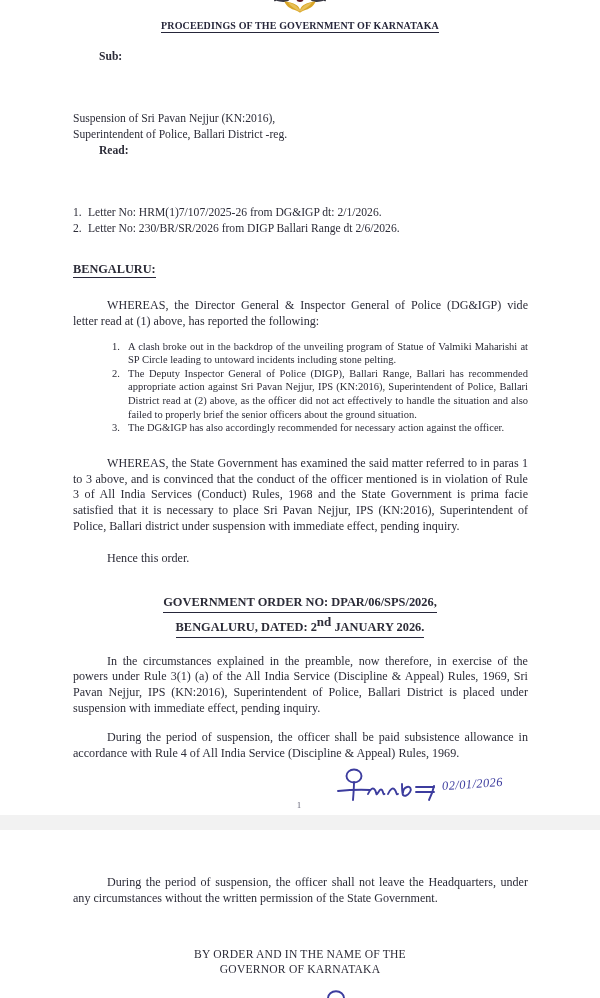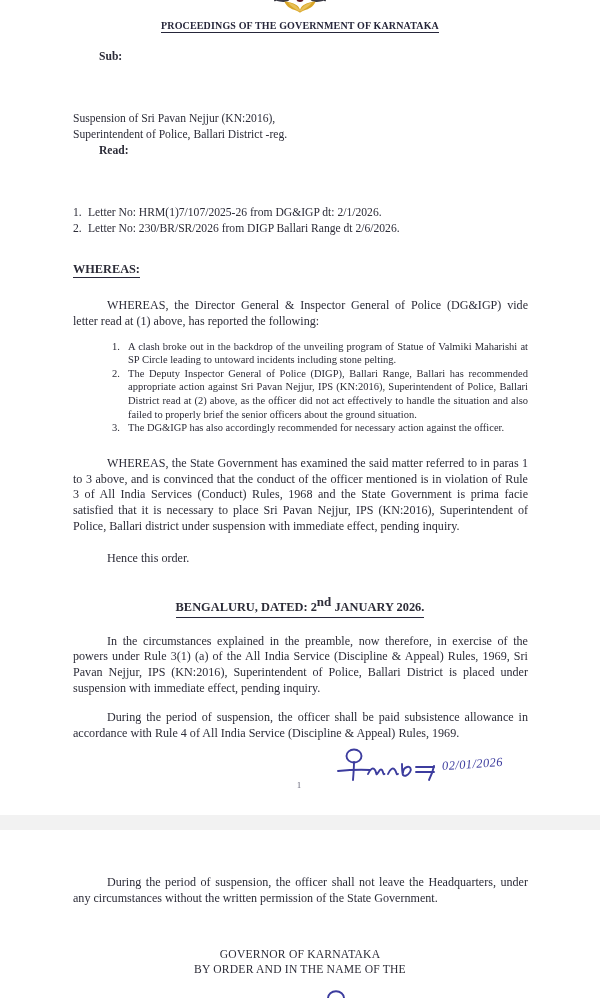--- a/index.html
+++ b/index.html
@@ -173,21 +173,21 @@
           <li>
             <span class="num">2.</span>
             <span class="txt">Letter No: 230/BR/SR/2026 from DIGP Ballari Range dt 2/6/2026.</span>
           </li>
         </ul>
       </div>
     </div>
   </div>
 
   <div class="section-head">
-    <span>WHEREAS:</span>
+    <span>BENGALURU:</span>
   </div>
 
   <div class="para indent">WHEREAS, the Director General &amp; Inspector General of Police (DG&amp;IGP) vide letter read at (1) above, has reported the following:</div>
 
   <div class="numlist">
     <div class="nrow">
       <span class="nnum">1.</span>
       <span class="ntxt">A clash broke out in the backdrop of the unveiling program of Statue of Valmiki Maharishi at SP Circle leading to untoward incidents including stone pelting.</span>
     </div>
     <div class="nrow">
@@ -198,20 +198,21 @@
       <span class="nnum">3.</span>
       <span class="ntxt">The DG&amp;IGP has also accordingly recommended for necessary action against the officer.</span>
     </div>
   </div>
 
   <div class="para indent">WHEREAS, the State Government has examined the said matter referred to in paras 1 to 3 above, and is convinced that the conduct of the officer mentioned is in violation of Rule 3 of All India Services (Conduct) Rules, 1968 and the State Government is prima facie satisfied that it is necessary to place Sri Pavan Nejjur, IPS (KN:2016), Superintendent of Police, Ballari district under suspension with immediate effect, pending inquiry.</div>
 
   <div class="para indent" style="margin-top:16px;">Hence this order.</div>
 
   <div class="go-head">
+    <div><span class="ln">GOVERNMENT ORDER NO: DPAR/06/SPS/2026,</span></div>
     <div><span class="ln"><span>BENGALURU, DATED: 2</span><sup>nd</sup><span> JANUARY 2026.</span></span></div>
   </div>
 
   <div class="para indent" style="margin-top:16px;">In the circumstances explained in the preamble, now therefore, in exercise of the powers under Rule 3(1) (a) of the All India Service (Discipline &amp; Appeal) Rules, 1969, Sri Pavan Nejjur, IPS (KN:2016), Superintendent of Police, Ballari District is placed under suspension with immediate effect, pending inquiry.</div>
 
   <div class="para indent" style="margin-top:13px;">During the period of suspension, the officer shall be paid subsistence allowance in accordance with Rule 4 of All India Service (Discipline &amp; Appeal) Rules, 1969.</div>
 
   <div class="sig-block">
     <div class="pagenum">1</div>
 
@@ -236,22 +237,22 @@
 </div>
 
 <div class="gap-top"></div>
 <div class="page-gap"></div>
 
 <div class="page" id="page2">
 
   <div class="para indent" style="margin-top:0;">During the period of suspension, the officer shall not leave the Headquarters, under any circumstances without the written permission of the State Government.</div>
 
   <div class="byorder">
+    <div>BY ORDER AND IN THE NAME OF THE</div>
     <div>GOVERNOR OF KARNATAKA</div>
-    <div>BY ORDER AND IN THE NAME OF THE</div>
   </div>
 
   <div class="sig-block2">
     <div class="sig" style="left:310px;top:6px;">
       <svg width="130" height="42" viewBox="0 0 130 42" xmlns="http://www.w3.org/2000/svg">
         <g fill="none" stroke="#3c3c9e" stroke-width="1.9" stroke-linecap="round" stroke-linejoin="round">
           <ellipse cx="26" cy="10" rx="8" ry="6.8"></ellipse>
           <path d="M26 17 C26 23 25.5 29 25 34"></path>
           <path d="M9 26 C19 25 31 24.5 41 25"></path>
           <circle cx="44" cy="31" r="1.3" fill="#3c3c9e" stroke="none"></circle>

